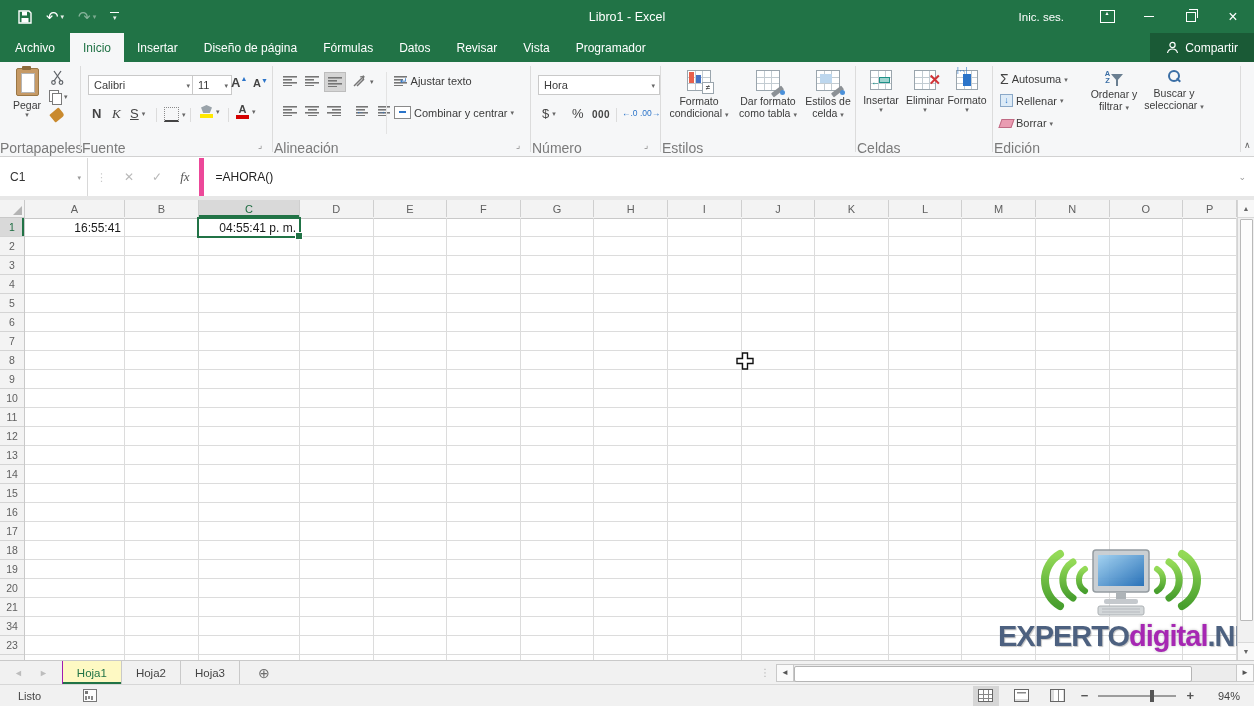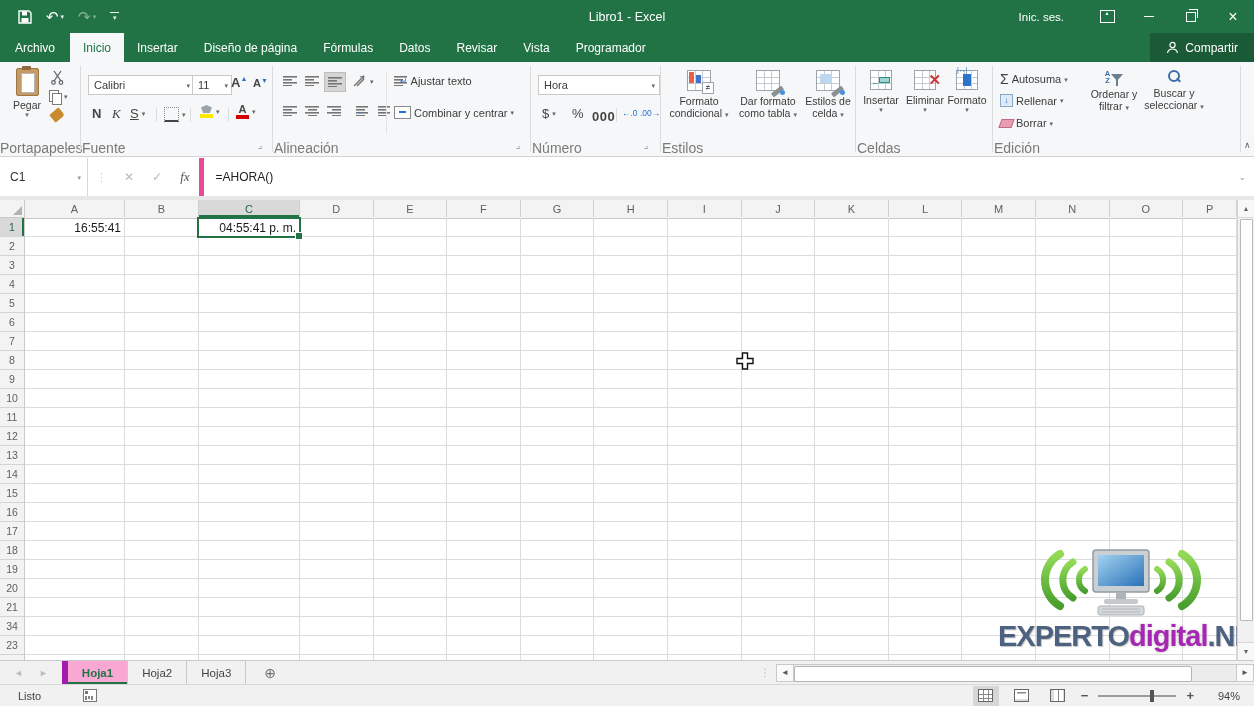--- a/index.html
+++ b/index.html
@@ -111,21 +111,21 @@
   
   #vscroll{left:1237px;top:200px;width:17px;height:460px;background:#f1f1f1;border-left:1px solid #d4d4d4;box-sizing:border-box}
   #vscroll .btn{position:absolute;left:0;width:16px;height:17px;display:flex;align-items:center;justify-content:center;font-size:7px;color:#666;background:#f8f8f8;border-bottom:1px solid #d9d9d9}
   #vscroll .btn.bottom{bottom:0;top:auto;border-top:1px solid #d9d9d9;border-bottom:none}
   #vthumb{position:absolute;left:2px;top:19px;width:11px;height:400px;background:#fdfdfd;border:1px solid #b9b9b9;border-radius:1px}
   
   #sheetbar{left:0;top:660px;width:1254px;height:24px;background:#f1f1f1;border-top:1px solid #c9c9c9;display:flex;align-items:stretch;box-sizing:border-box}
   .navarrows{display:flex;align-items:center;gap:16px;padding:0 14px;color:#bdbdbd;font-size:9px}
   #sheet-tab-strip{display:flex;align-items:stretch}
   .stab{padding:0 14px;display:flex;align-items:center;font-size:11.5px;color:#444;border-right:1px solid #c9c9c9}
-  .stab.active{background:#f9a8d4;color:#217346;font-weight:bold;border-left:6px solid #a21caf;box-shadow:inset 0 -2px 0 #217346}
+  .stab.active{background:#fef9c3;color:#217346;font-weight:normal;border-left:1px solid #a21caf;box-shadow:inset 0 -2px 0 #217346}
   .newsheet{display:flex;align-items:center;padding:0 18px;color:#6d6d6d;font-size:14px}
   #tabbar-splitter{display:flex;align-items:center;color:#b5b5b5;font-size:10px;margin-left:auto;padding-right:6px}
   #hscroll{display:flex;align-items:center;width:478px;height:100%;box-sizing:border-box}
   #hscroll .hbtn{width:18px;height:18px;background:#fafafa;border:1px solid #c9c9c9;display:flex;align-items:center;justify-content:center;font-size:8px;color:#555;box-sizing:border-box}
   #htrack{flex:1;height:18px;background:#ececec;border-top:1px solid #c9c9c9;border-bottom:1px solid #c9c9c9;position:relative;box-sizing:border-box}
   #hthumb{position:absolute;left:0;top:1px;height:14px;width:396px;background:#fff;border:1px solid #b5b5b5;border-radius:2px}
   
   #statusbar{left:0;top:684px;width:1254px;height:22px;background:#f1f1f1;border-top:1px solid #d7d7d7;display:flex;align-items:center;font-size:11px;color:#444;box-sizing:border-box}
   #status-mode{padding-left:18px}
   #macro-icon{margin-left:42px;width:12px;height:11px;border:1px solid #777;position:relative;background:#fdfdfd}
@@ -322,21 +322,21 @@
 
   <div class="selbtn ab" style="left:538px;top:13px;width:115px">
     <span>Hora</span>
       <span class="dd" style="margin-right:4px">▾</span>
   </div>
   <span class="ab mini" style="left:542px;top:44px;font-size:13px;color:#444">
       <span>$</span>
       <span class="dd">▾</span>
     </span>
   <span class="ab" style="left:572px;top:44px;font-size:13px;color:#444">%</span>
-  <span class="ab" style="left:592px;top:47px;font-size:13px;letter-spacing:.5px;color:#444;font-weight:bold">000</span>
+  <span class="ab" style="left:592px;top:47px;font-size:10px;letter-spacing:.5px;color:#444;font-weight:bold">000</span>
   <span class="ab" style="left:616px;top:46px;height:14px;width:1px;background:#dcdcdc"></span>
   <span class="ab" style="left:622px;top:46px;font-size:8.5px;color:#2b74c9">←.0</span>
   <span class="ab" style="left:640px;top:46px;font-size:8.5px;color:#2b74c9">.00→</span>
   <div class="glabel" style="left:532px;width:126px">Número</div>
   <span class="launcher" style="left:644px">⌟</span>
   <div class="gdiv" style="left:660px"></div>
 
   <div class="bigbtn" style="left:666px;top:8px;width:66px">
     <span class="gridsq">
       <span style="position:absolute;left:1px;top:1px;width:5px;height:11px;background:#e8604c"></span>

